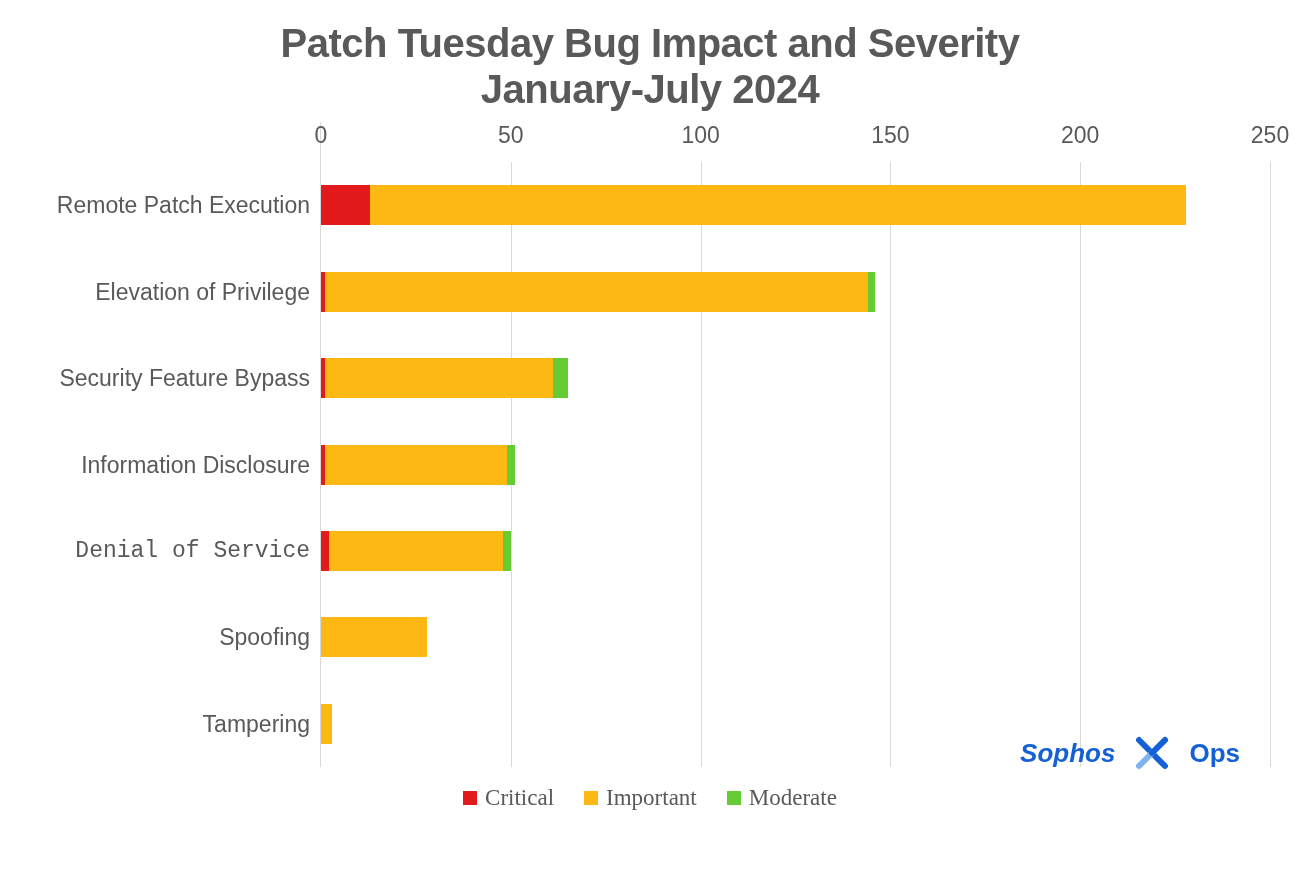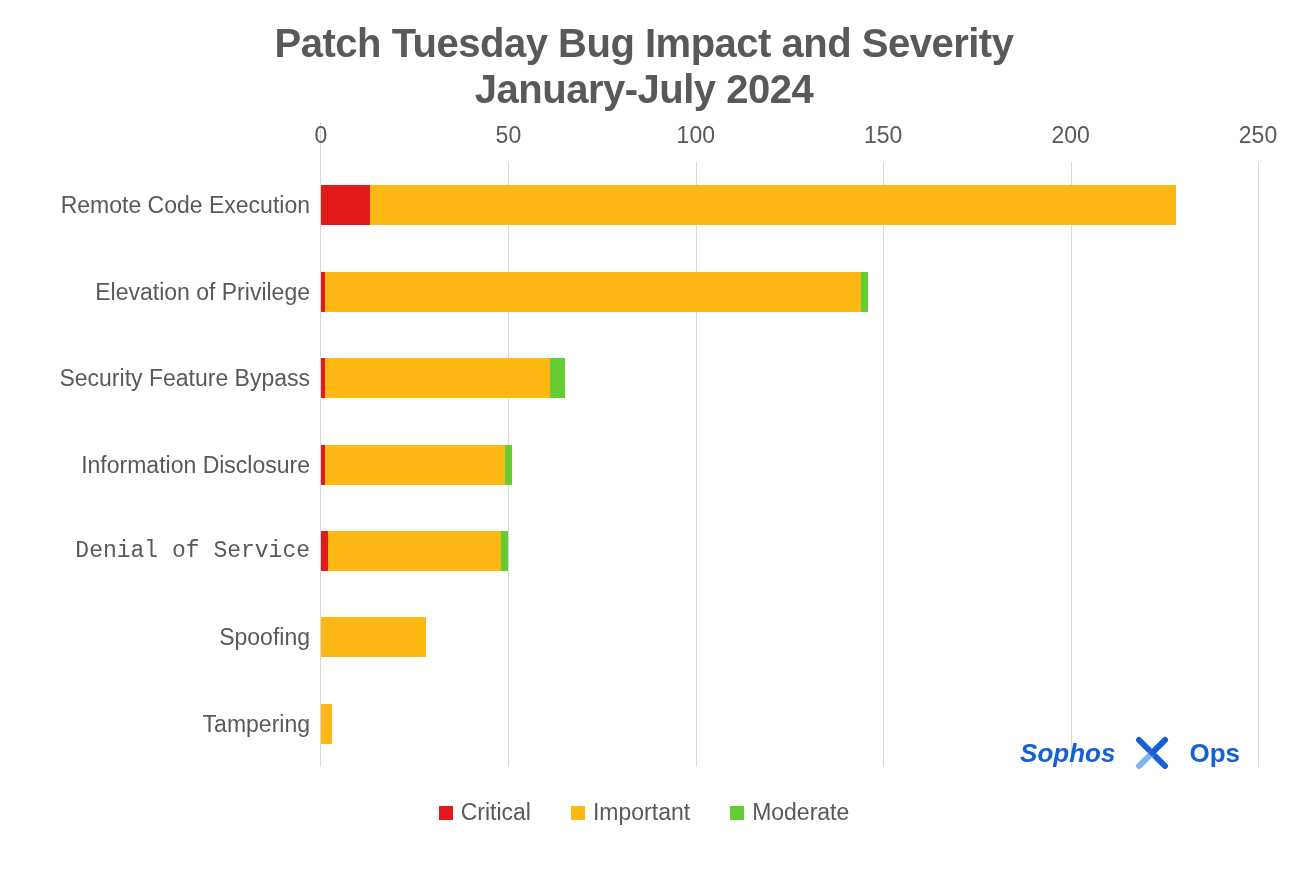--- a/index.html
+++ b/index.html
@@ -6,21 +6,21 @@
   body {
     width: 1300px;
     height: 875px;
     background: #ffffff;
     font-family: Arial, Helvetica, sans-serif;
     position: relative;
   }
   .chart-wrap {
     position: absolute;
     left: 0; top: 0; right: 0; bottom: 0;
-    padding: 20px 42px 30px 30px;
+    padding: 20px 30px 30px 30px;
   }
   .title {
     font-size: 40px;
     font-weight: 700;
     color: #595959;
     text-align: center;
     line-height: 1.15;
     letter-spacing: -0.5px;
     font-stretch: condensed;
   }
@@ -76,24 +76,25 @@
     display: flex;
     align-items: stretch;
   }
   .seg { height: 100%; }
   .seg-critical { background: #e31a1c; }
   .seg-important { background: #fdb813; }
   .seg-moderate { background: #66cc33; }
   .legend {
     display: flex;
     justify-content: center;
-    gap: 40px;
-    margin-top: 32px;
+    gap: 30px;
+    margin-top: 18px;
     font-size: 23px;
     color: #595959;
+    font-family: Liberation Serif, serif;
   }
   .legend-item { display: flex; align-items: center; gap: 8px; }
   .swatch { width: 14px; height: 14px; }
   .brand {
     position: absolute;
     right: 60px;
     bottom: 105px;
     font-size: 26px;
     font-weight: 700;
     color: #1560d4;
@@ -115,21 +116,21 @@
 
 <div class="chart-wrap">
 
   <div class="title">
     <span>Patch Tuesday Bug Impact and Severity</span><br>
     <span>January-July 2024</span>
   </div>
 
   <div class="plot-area">
     <div class="y-labels">
-      <span class="y-label" style="top: calc(40px + (605px * 0.5 / 7));">Remote Code Execution</span>
+      <span class="y-label" style="top: calc(40px + (605px * 0.5 / 7));">Remote Patch Execution</span>
       <span class="y-label" style="top: calc(40px + (605px * 2.5 / 7));">Security Feature Bypass</span>
       <span class="y-label" style="top: calc(40px + (605px * 1.5 / 7));">Elevation of Privilege</span>
       <span class="y-label" style="top: calc(40px + (605px * 3.5 / 7));">Information Disclosure</span>
       <span class="y-label" style="top: calc(40px + (605px * 4.5 / 7)); font-family: Liberation Mono, monospace;">Denial of Service</span>
       <span class="y-label" style="top: calc(40px + (605px * 5.5 / 7));">Spoofing</span>
       <span class="y-label" style="top: calc(40px + (605px * 6.5 / 7));">Tampering</span>
     </div>
 
     <div class="grid-zone">
       <div class="x-axis">

